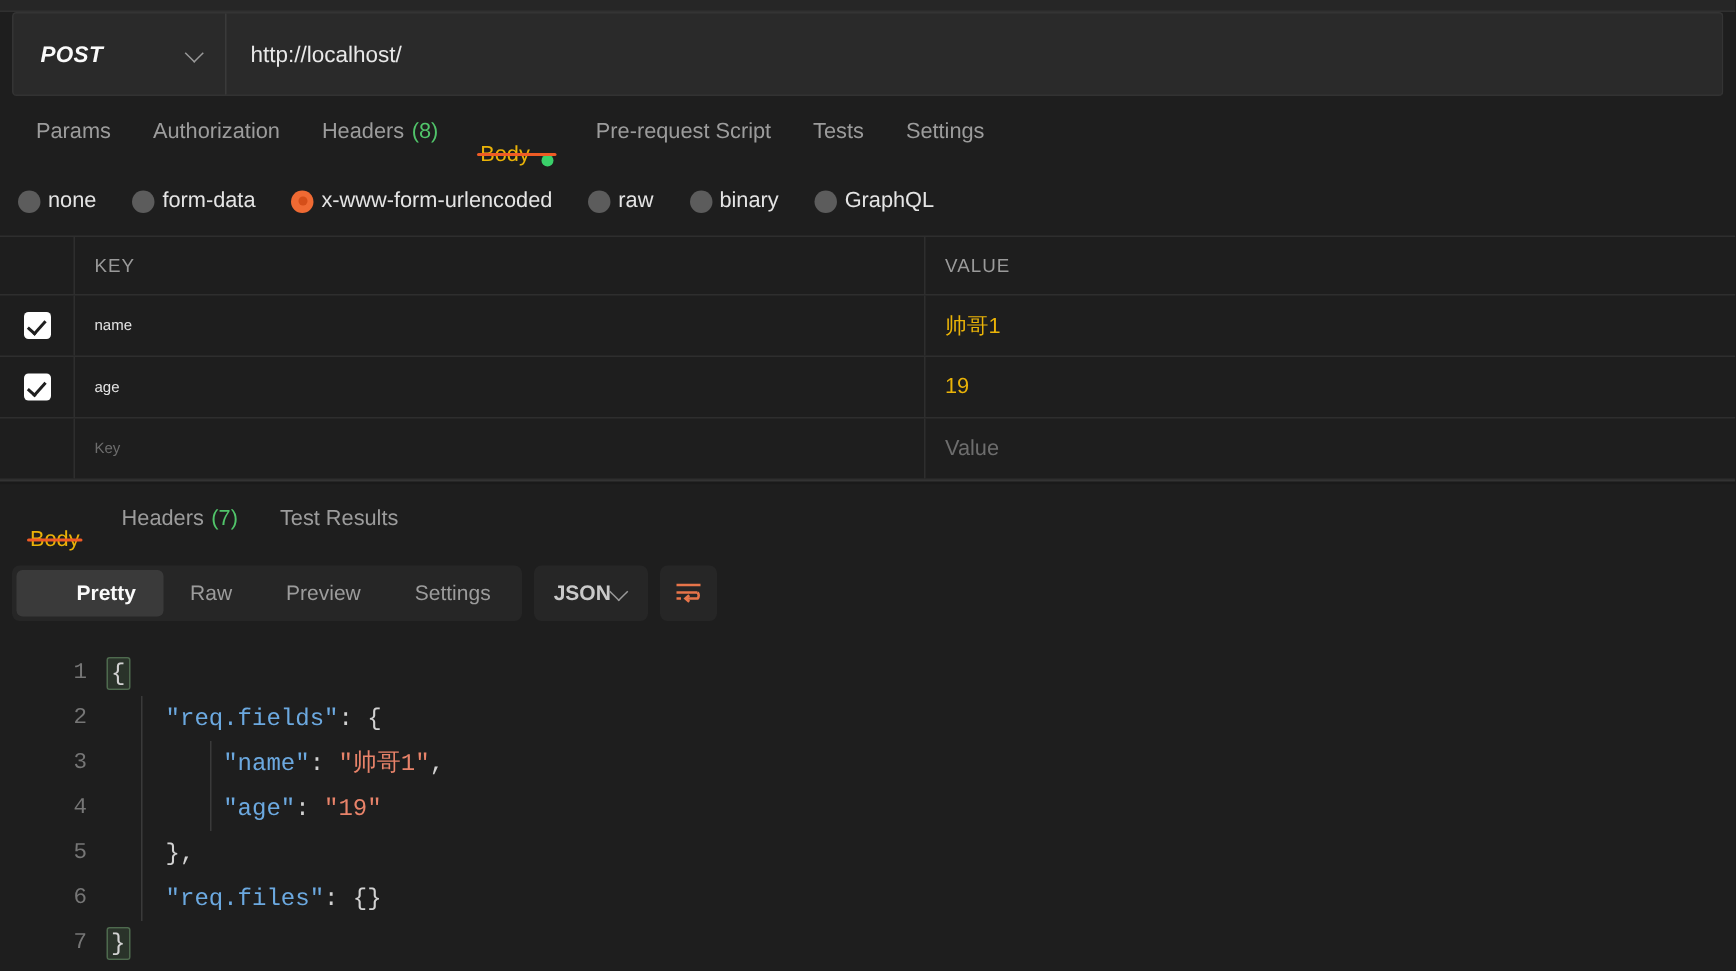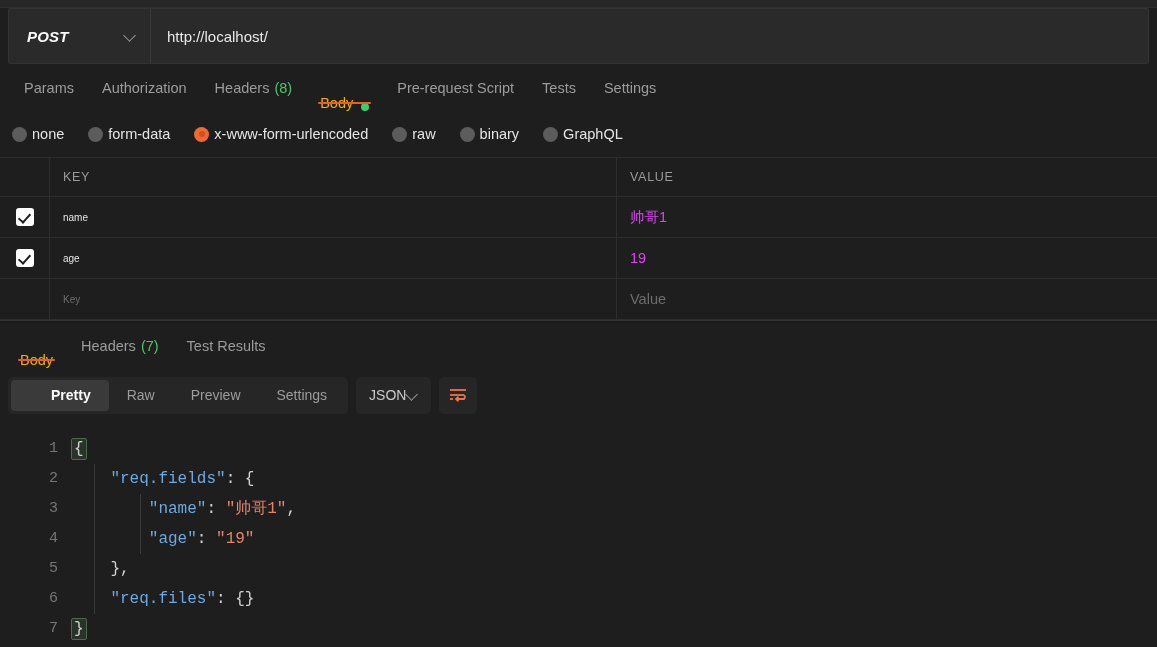--- a/index.html
+++ b/index.html
@@ -79,21 +79,21 @@
   .kvrow { display: flex; height: 41px; border-bottom: 1px solid #2e2e2e; }
   .kvrow.header { height: 39px; }
   .cb-cell {
     width: 50px; flex: 0 0 50px; display: flex; align-items: center; justify-content: center;
     border-right: 1px solid #2e2e2e;
   }
   .kcell {
     flex: 0 0 567px; display: flex; align-items: center; padding-left: 13px;
     border-right: 1px solid #2e2e2e; color: #e4e4e4; font-size: 10px;
   }
-  .vcell { flex: 1; display: flex; align-items: center; padding-left: 13px; color: #d946ef; font-size: 14.5px; }
+  .vcell { flex: 1; display: flex; align-items: center; padding-left: 13px; color: #eab308; font-size: 14.5px; }
   .kvrow.header .kcell, .kvrow.header .vcell { color: #9a9a9a; font-size: 12.5px; letter-spacing: .7px; }
   .kvrow.empty .kcell, .kvrow.empty .vcell { color: #6d6d6d; }
   .chk {
     width: 18px; height: 18px; border-radius: 3px; background: #ffffff; position: relative;
   }
   .chk::after {
     content: ""; position: absolute; left: 5.5px; top: 2.5px; width: 5px; height: 10px;
     border-right: 2.4px solid #1f1f1f; border-bottom: 2.4px solid #1f1f1f; transform: rotate(42deg);
   }
 
@@ -107,21 +107,21 @@
   .resp-toolbar { height: 54px; display: flex; align-items: center; padding-left: 8px; gap: 8px; background: #1e1e1e; }
   .segmented {
     display: flex; background: #262626; border-radius: 5px; height: 37px; align-items: stretch; padding: 3px;
   }
   .seg {
     display: flex; align-items: center; padding: 0 18px; color: #9c9c9c; font-size: 14px; border-radius: 4px;
   }
   .seg.active { background: #3a3a3a; color: #fafafa; font-weight: bold; padding-left: 40px; }
   .fmt-select {
     display: flex; align-items: center; height: 37px; padding: 0 13px;
-    background: #262626; border-radius: 5px; color: #c9c9c9; font-size: 14px;
+    background: #262626; border-radius: 5px; color: #c9c9c9; font-size: 14px; font-weight: bold;
   }
   .wrap-btn {
     width: 38px; height: 37px; background: #262626; border-radius: 5px;
     display: flex; align-items: center; justify-content: center;
   }
 
   
   .editor { display: flex; padding-top: 12px; background: #1e1e1e; font-family: "Liberation Mono", monospace; }
   .gutter { width: 72px; flex: 0 0 72px; }
   .gln { height: 30px; line-height: 30px; text-align: right; padding-right: 14px; color: #767676; font-size: 15px; }

